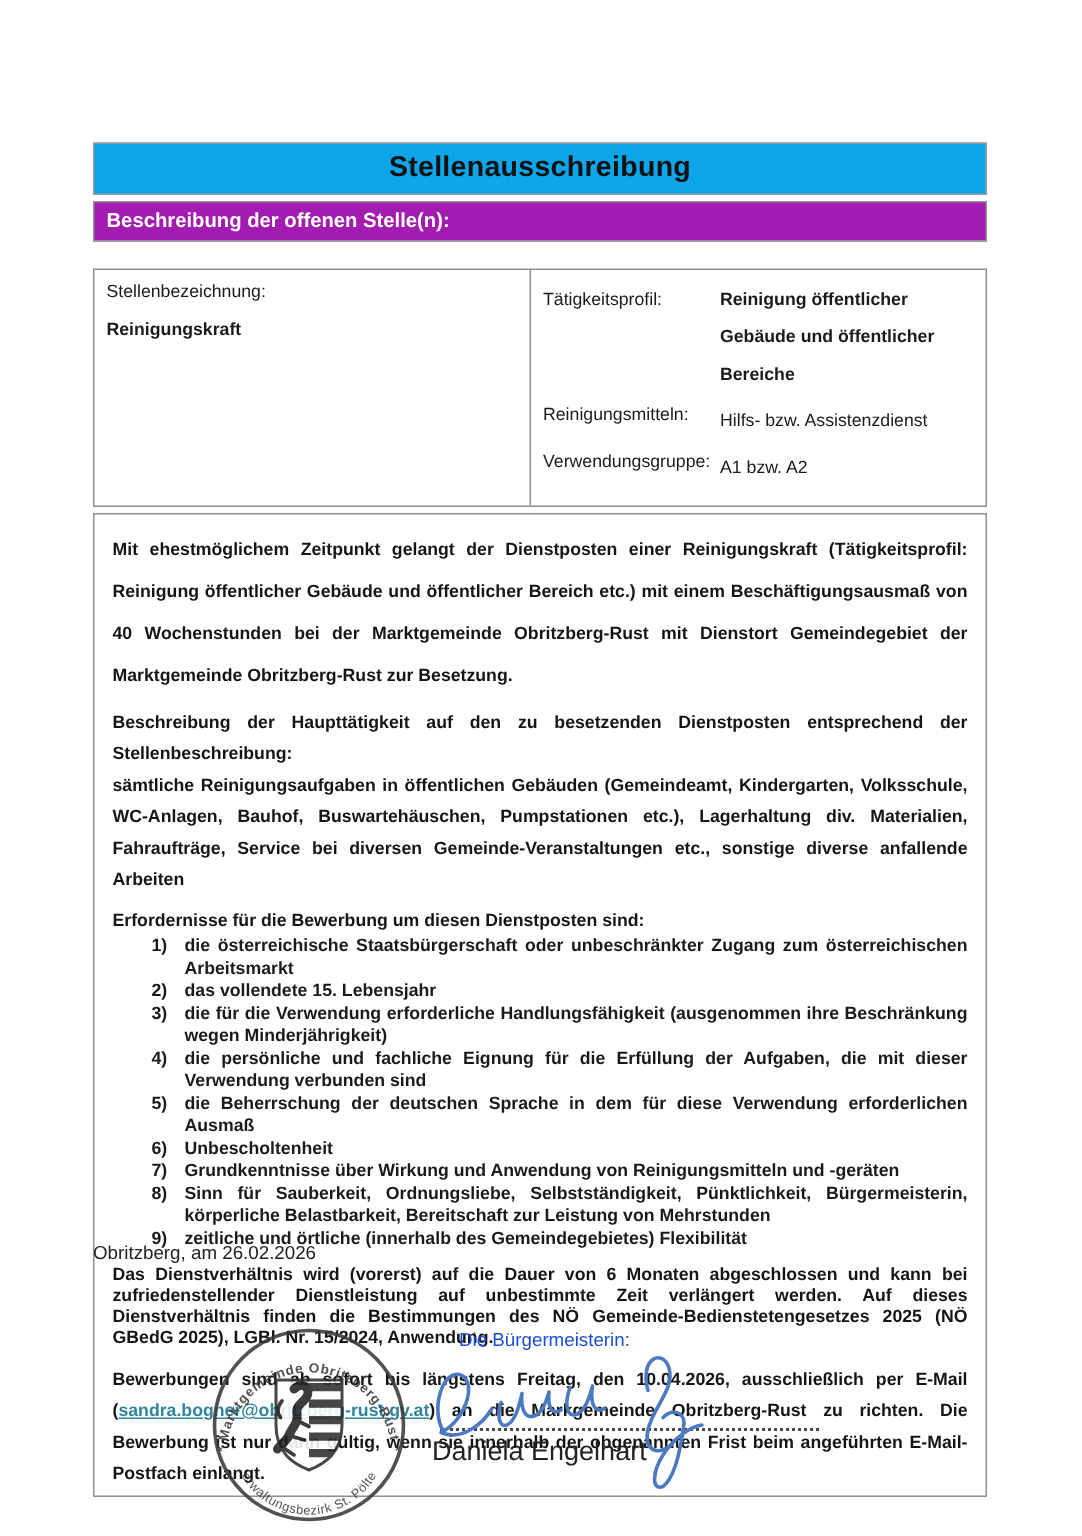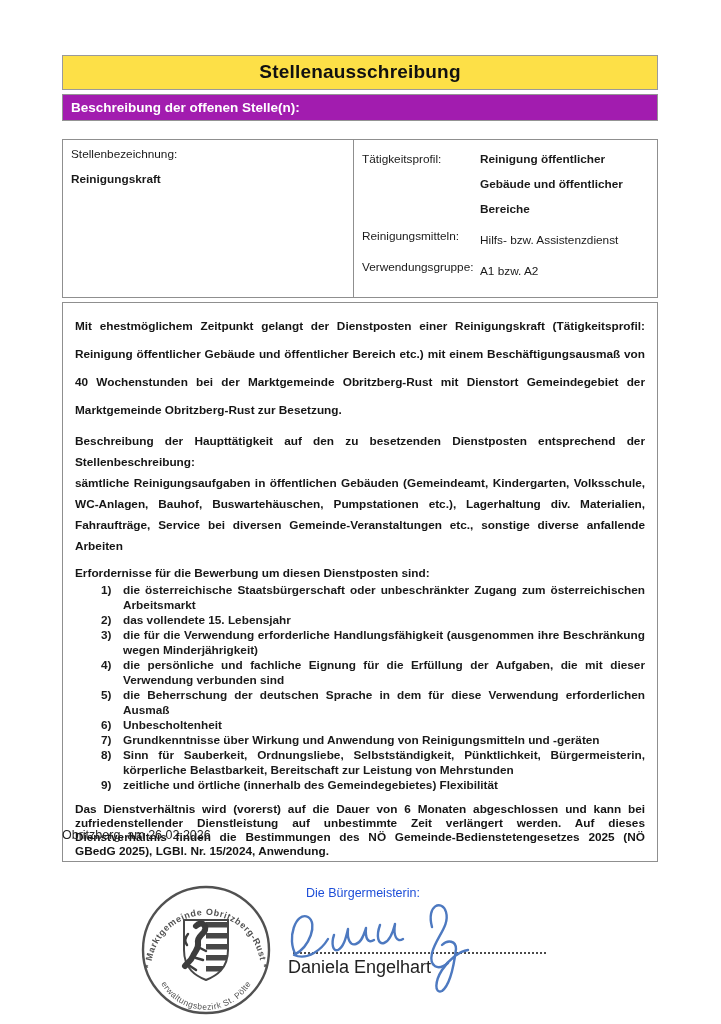--- a/index.html
+++ b/index.html
@@ -4,22 +4,23 @@
 <style>
   html,body{margin:0;padding:0;}
   body{
     width:721px;height:1024px;position:relative;background:#ffffff;
     font-family:"Liberation Sans","DejaVu Sans",sans-serif;color:#1a1a1a;
     overflow:hidden;
   }
   .page{position:absolute;left:62px;top:55px;width:596px;}
 
   .title-bar{
-    background:#fde047;text-align:center;padding:5px 0 6px 0;
+    background:#0ea5e9;text-align:center;padding:5px 0 6px 0;
     border:1px solid #9a9a9a;
+    margin-top:40px;
   }
   .title-bar span{font-size:19px;font-weight:bold;color:#111;letter-spacing:.2px;}
 
   .section-bar{
     background:#a21caf;margin-top:4px;padding:3px 8px 4px 8px;
     border:1px solid #949494;
   }
   .section-bar span{font-size:13.5px;font-weight:bold;color:#ffffff;}
 
   .job-table{
@@ -30,21 +31,21 @@
   .jt-left .lbl{font-weight:normal;}
   .jt-left .val{font-weight:bold;margin-top:11px;}
   .jt-right{flex:1;padding:7px 8px;}
   .jt-row{display:flex;margin-bottom:6px;}
   .jt-row .rlbl{flex:0 0 118px;font-weight:normal;line-height:16px;}
   .jt-row .rval{flex:1;line-height:25px;}
   .jt-row.first .rval{font-weight:bold;}
   .jt-row.first .rlbl{line-height:25px;}
 
   .main-box{
-    margin-top:4px;border:1px solid #8f8f8f;height:560px;box-sizing:border-box;
+    margin-top:4px;border:1px solid #8f8f8f;height:656px;box-sizing:border-box;
     padding:9px 12px 6px 12px;overflow:hidden;
   }
   .main-box p{margin:0;font-weight:bold;font-size:11.8px;color:#151515;
     text-align:justify;text-align-last:left;}
   .p1{line-height:28px;margin-bottom:7px !important;}
   .p2a,.p2b{line-height:21px;}
   .p2-block{margin-bottom:9px;}
   .req-intro{line-height:15px;margin-bottom:2px !important;}
   .req-list{margin-bottom:9px;}
   .req-item{display:flex;font-weight:bold;font-size:11.8px;line-height:15px;}

